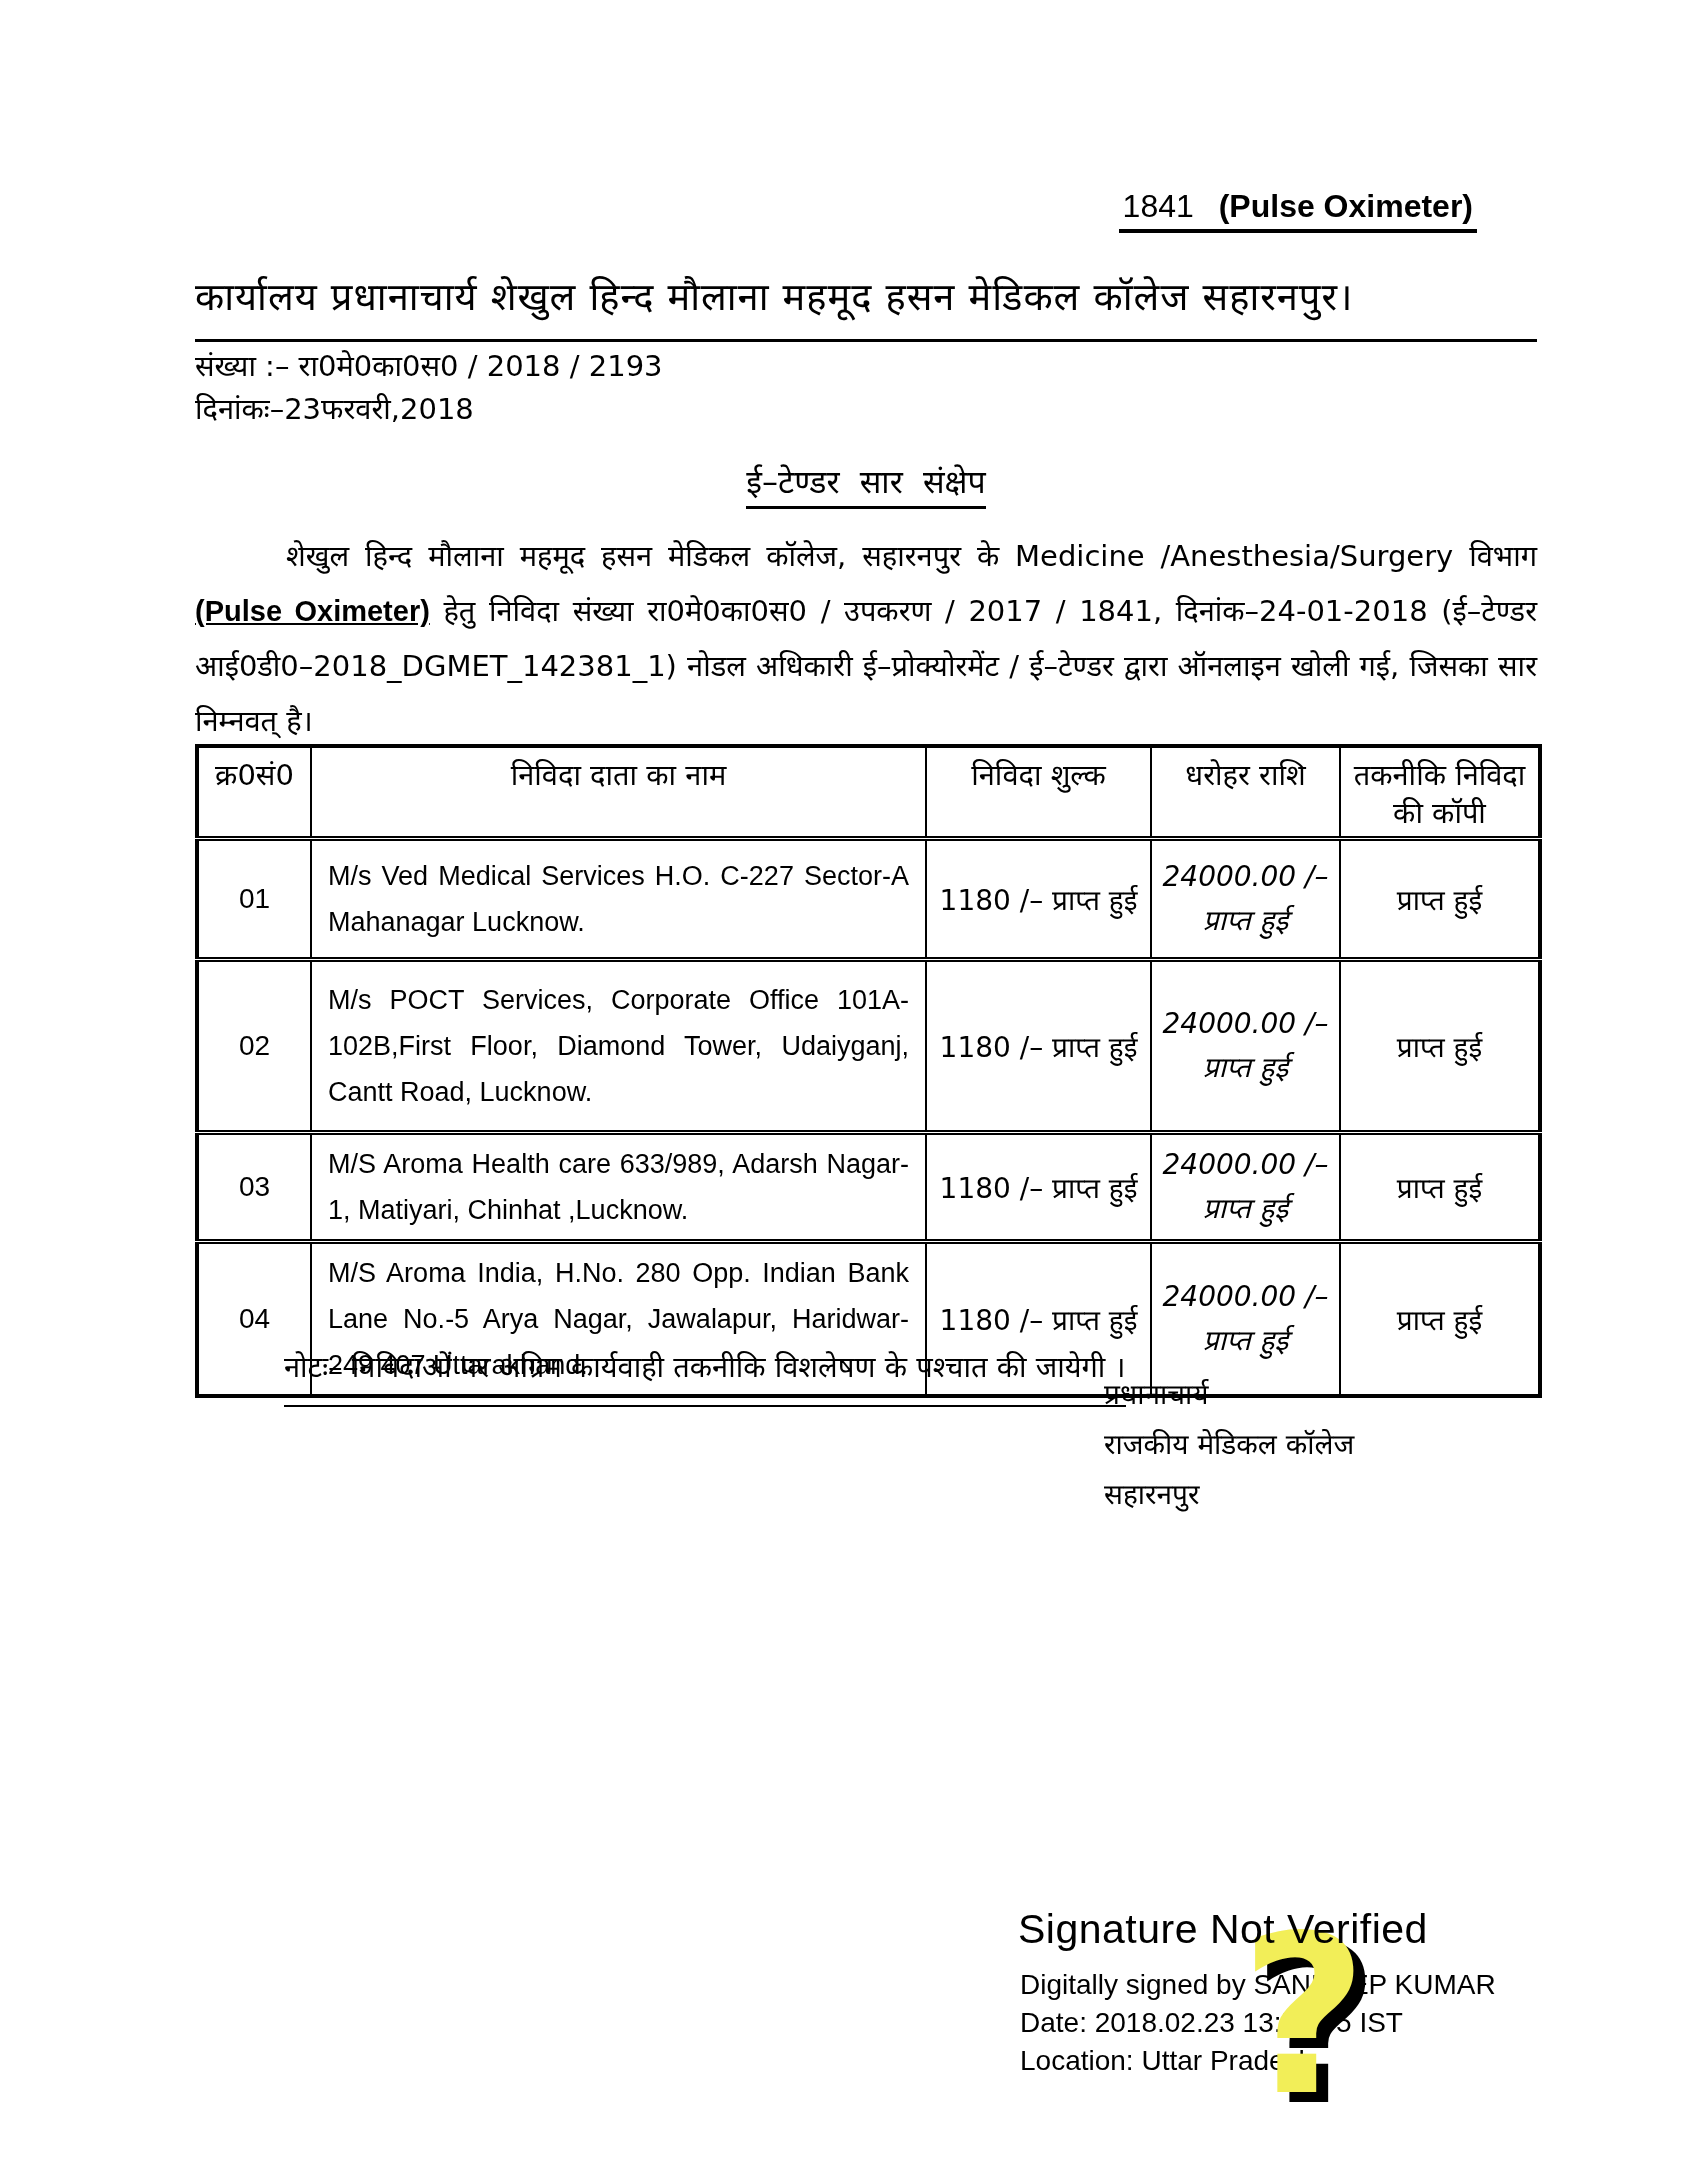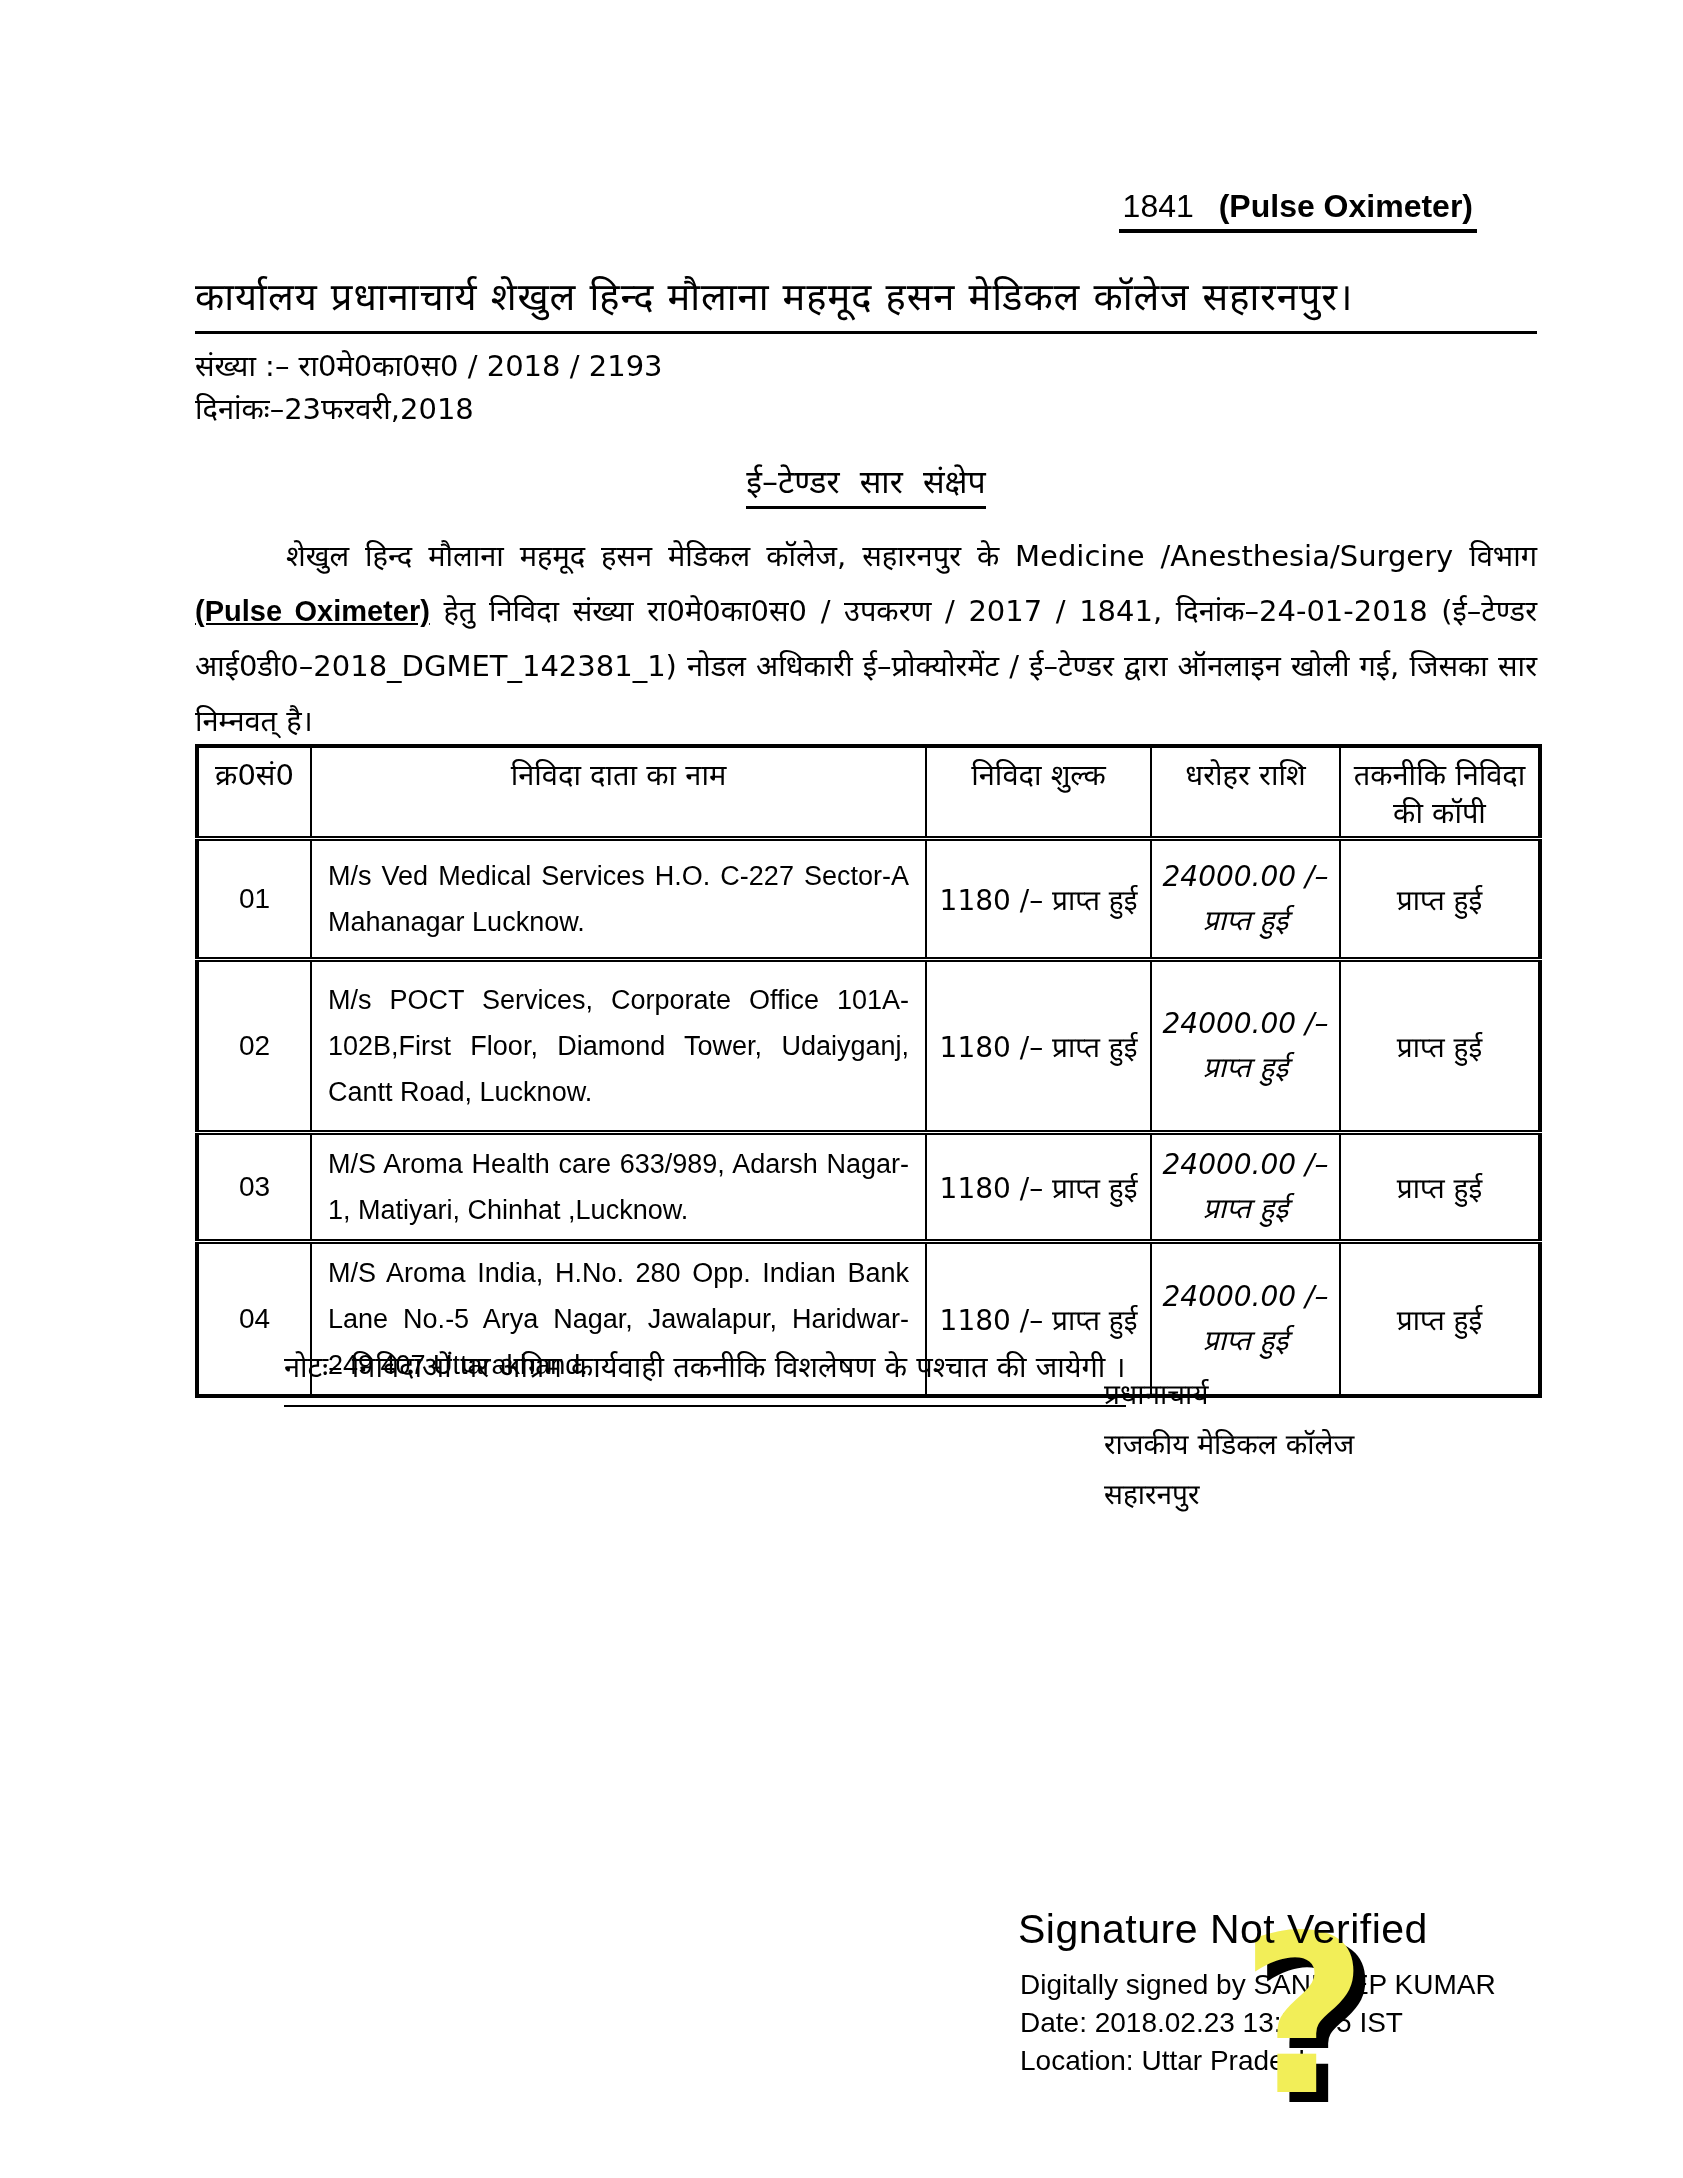--- a/index.html
+++ b/index.html
@@ -23,21 +23,21 @@
   }
   .tag .tag-num{font-weight:400;margin-top:12px;}
   .tag .tag-label{font-weight:700;margin-left:16px;}
 
   
   .office{
     position:absolute;left:195px;top:269px;width:1342px;
     font-size:38px;
     white-space:nowrap;
     border-bottom:3px solid #000;
-    padding-bottom:10px;
+    padding-bottom:18px;
     letter-spacing:1px;
   }
   .refline{position:absolute;left:195px;top:345px;font-size:29px;}
   .dateline{position:absolute;left:195px;top:388px;font-size:29px;}
 
   .title-wrap{position:absolute;left:195px;top:447px;width:1342px;text-align:center;margin-top:12px;}
   .doc-title{
     display:inline-block;font-size:32px;
     border-bottom:3px solid #000;padding-bottom:4px;word-spacing:10px;
   }

